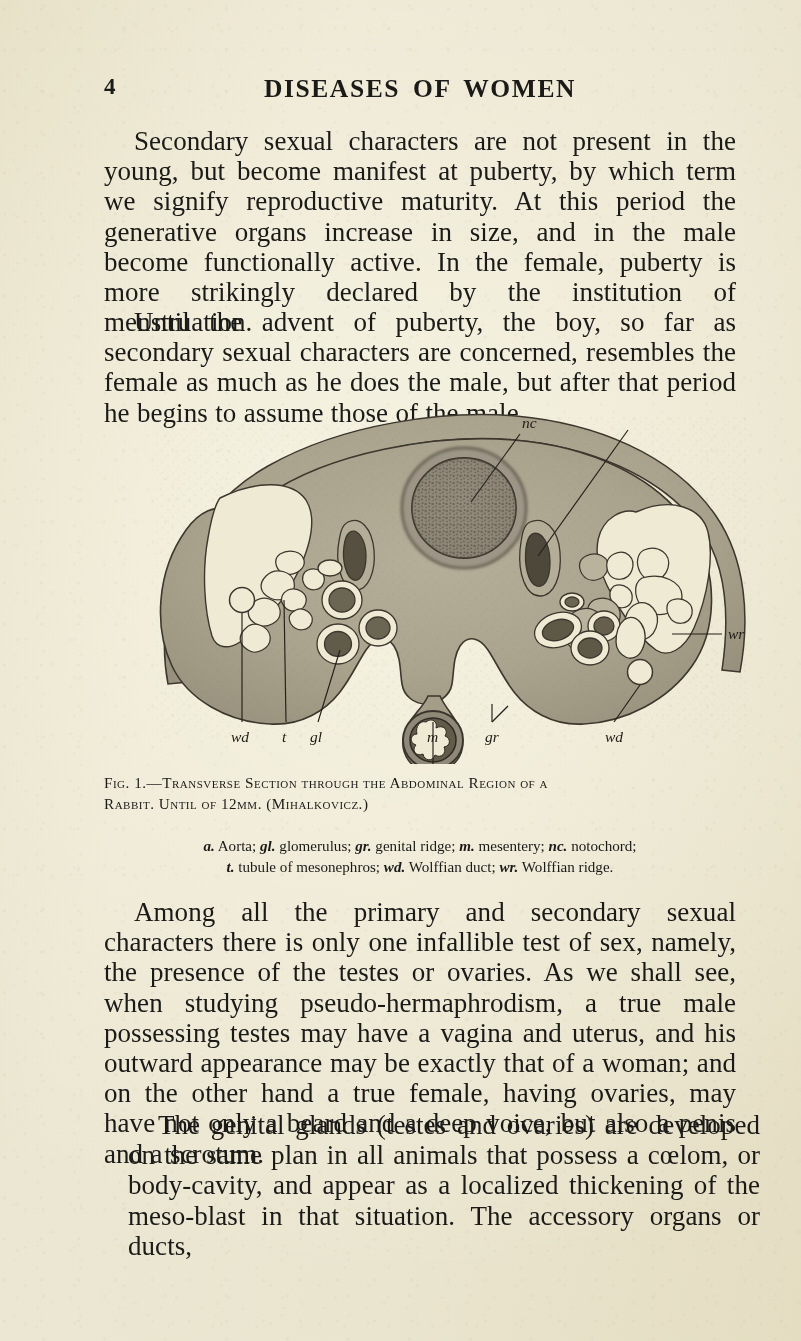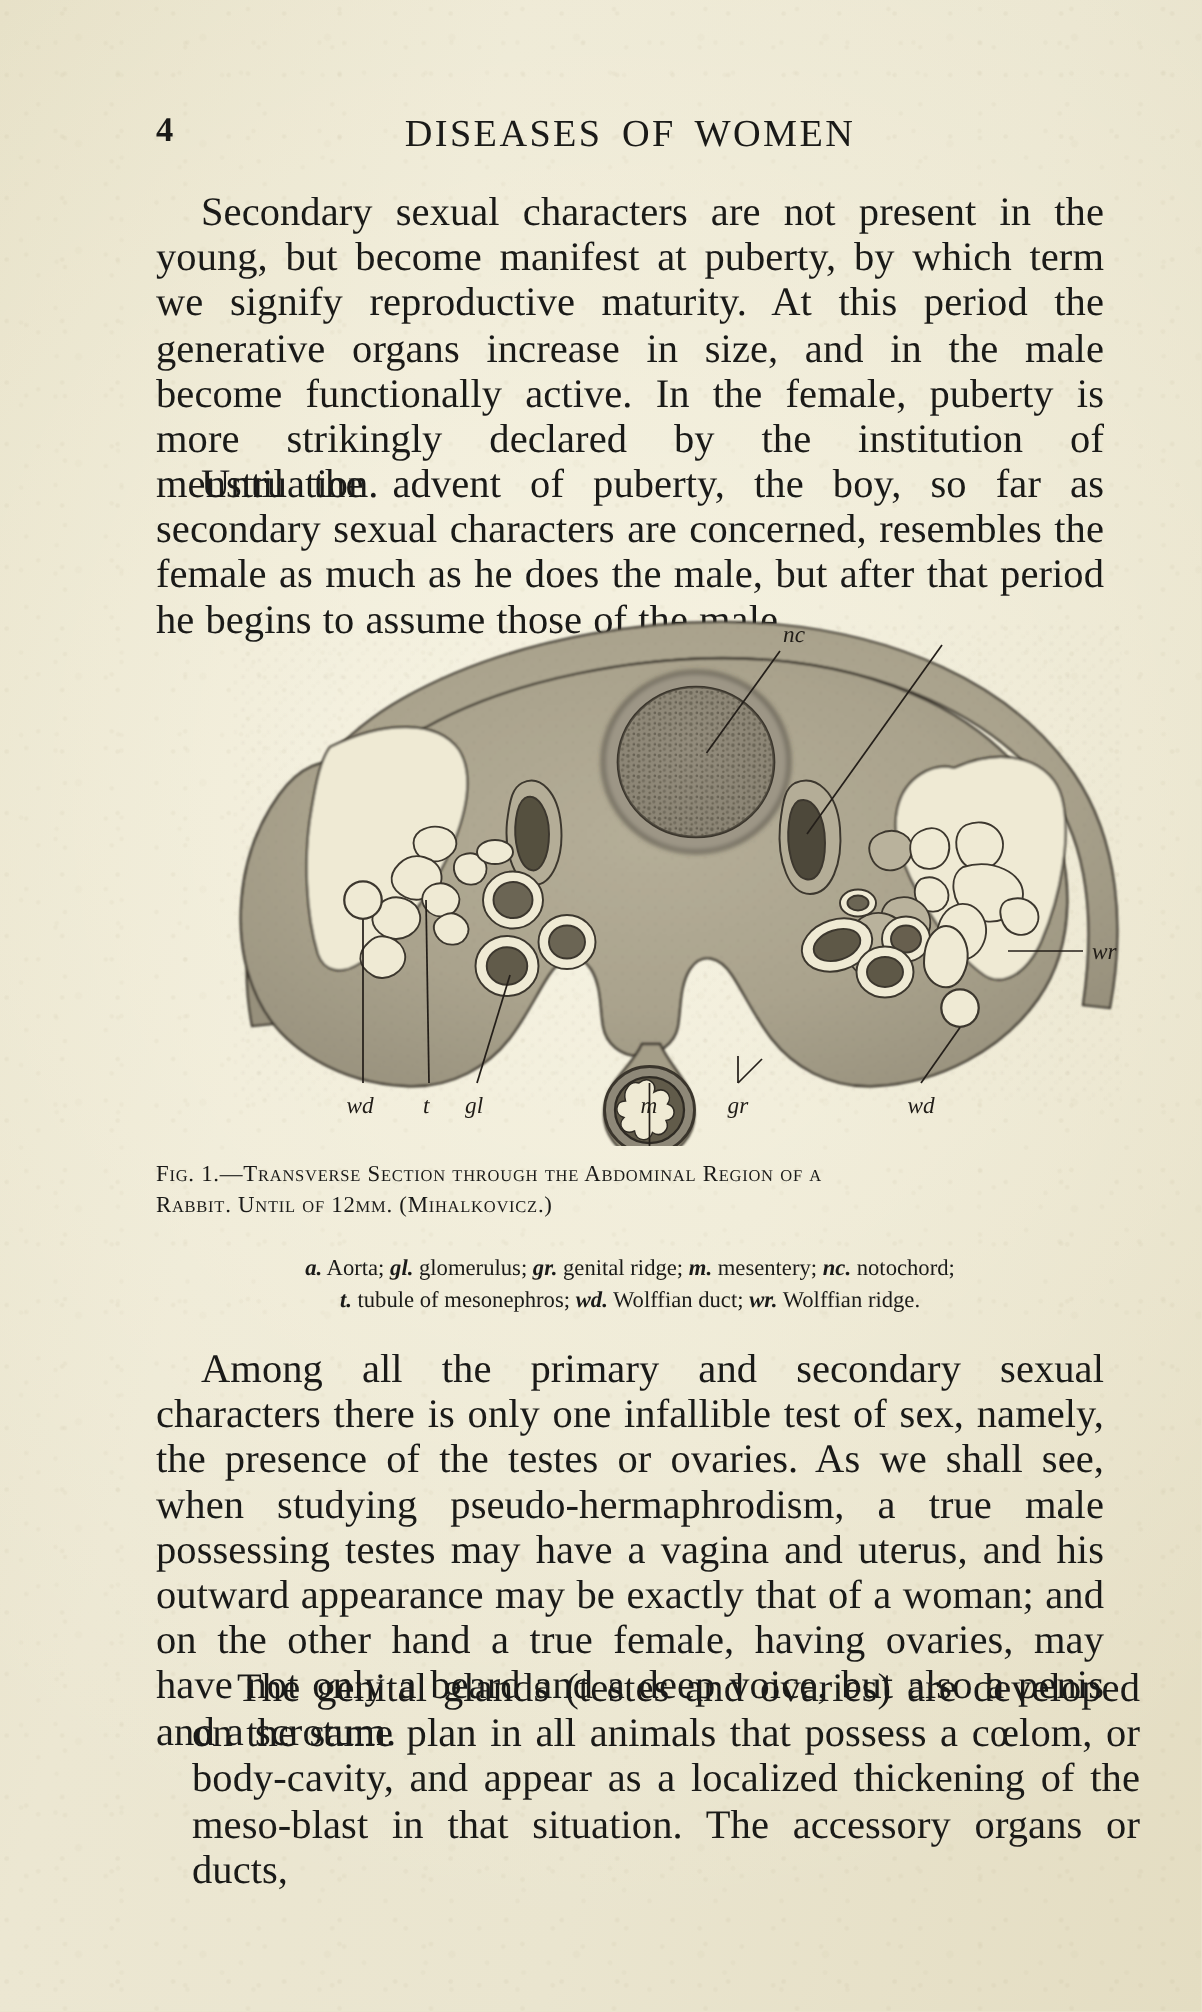--- a/index.html
+++ b/index.html
@@ -65,21 +65,21 @@
   }
   .head-title {
     position: absolute;
     left: 0;
     top: 0;
     width: 632px;
     text-align: center;
     font-size: 25.5px;
     letter-spacing: 1.6px;
     word-spacing: 5px;
-    font-weight: 400;
+    font-weight: 700;
   }
 
   
   .para {
     font-size: 27px;
     line-height: 30.2px;
     text-align: justify;
     text-indent: 30px;
     margin: 0;
     letter-spacing: .05px;

